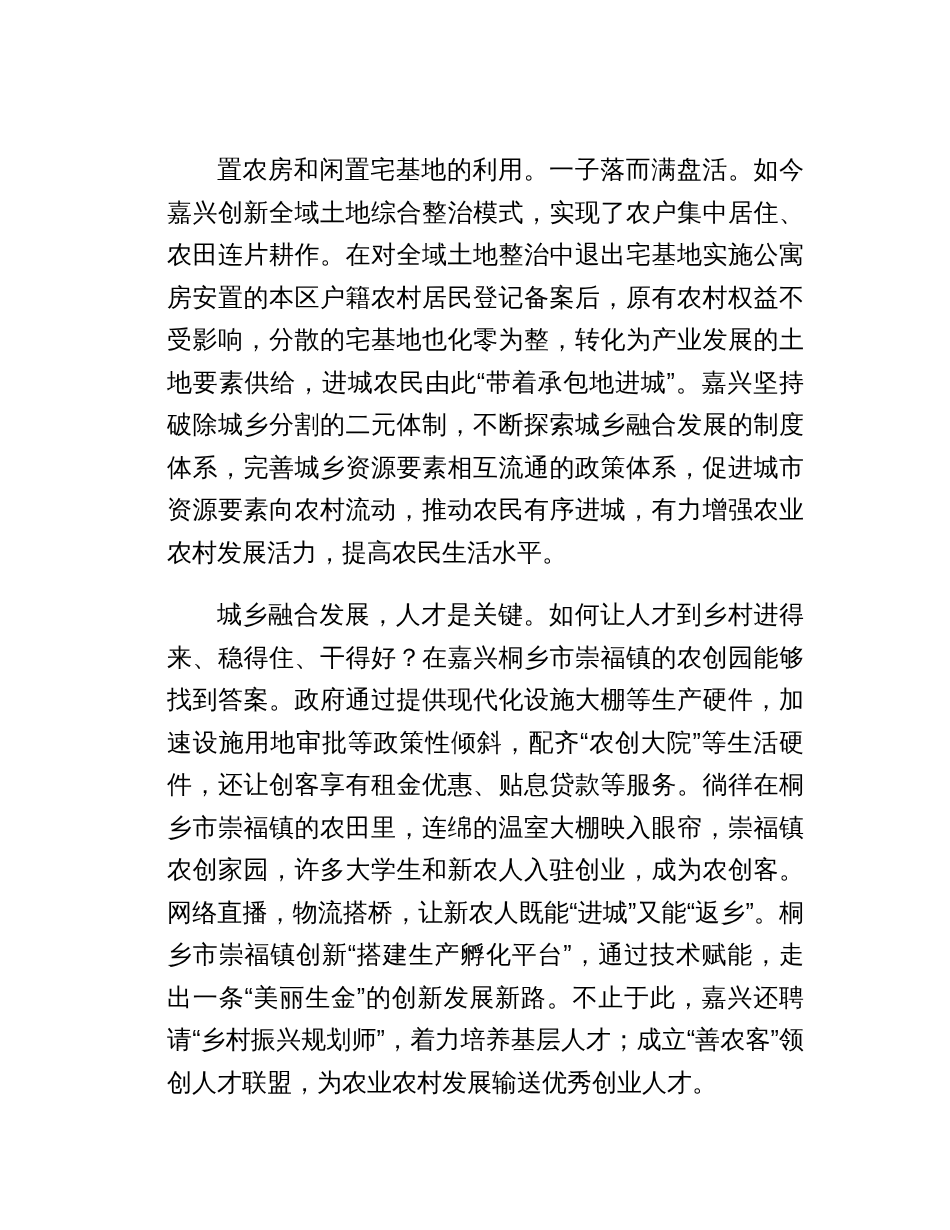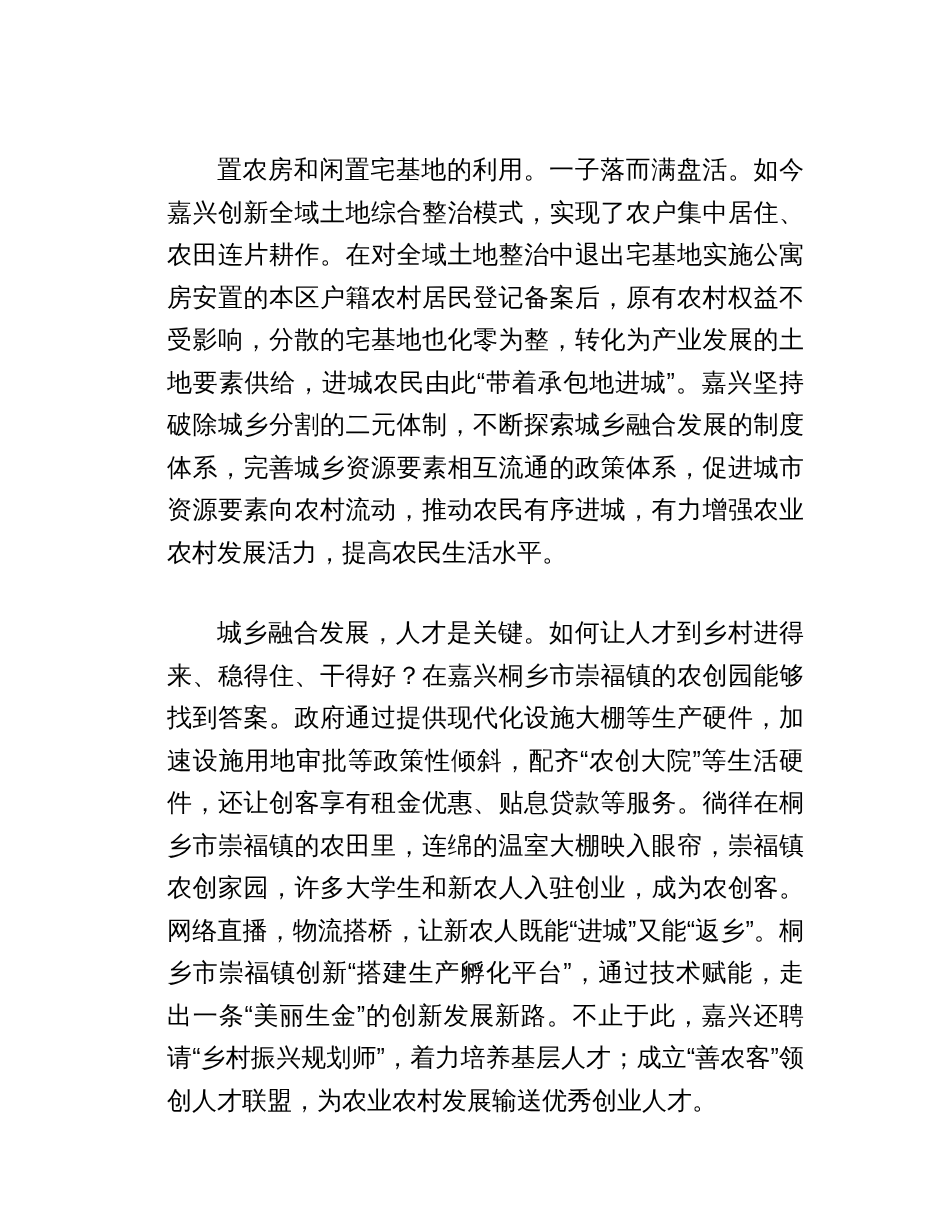--- a/index.html
+++ b/index.html
@@ -41,21 +41,20 @@
     text-align: justify;
     text-justify: inter-ideograph;
     text-indent: 2em;          
     letter-spacing: 0;
     word-break: normal;
     overflow-wrap: break-word;
     font-weight: 400;
   }
 
   .para + .para {
-    margin-top: 18px;          
   }
 </style>
 </head>
 <body>
 
 <div class="page">
   <div class="text-block">
     <p class="para">置农房和闲置宅基地的利用。一子落而满盘活。如今嘉兴创新全域土地综合整治模式，实现了农户集中居住、农田连片耕作。在对全域土地整治中退出宅基地实施公寓房安置的本区户籍农村居民登记备案后，原有农村权益不受影响，分散的宅基地也化零为整，转化为产业发展的土地要素供给，进城农民由此“带着承包地进城”。嘉兴坚持破除城乡分割的二元体制，不断探索城乡融合发展的制度体系，完善城乡资源要素相互流通的政策体系，促进城市资源要素向农村流动，推动农民有序进城，有力增强农业农村发展活力，提高农民生活水平。</p>
     <p class="para">城乡融合发展，人才是关键。如何让人才到乡村进得来、稳得住、干得好？在嘉兴桐乡市崇福镇的农创园能够找到答案。政府通过提供现代化设施大棚等生产硬件，加速设施用地审批等政策性倾斜，配齐“农创大院”等生活硬件，还让创客享有租金优惠、贴息贷款等服务。徜徉在桐乡市崇福镇的农田里，连绵的温室大棚映入眼帘，崇福镇农创家园，许多大学生和新农人入驻创业，成为农创客。网络直播，物流搭桥，让新农人既能“进城”又能“返乡”。桐乡市崇福镇创新“搭建生产孵化平台”，通过技术赋能，走出一条“美丽生金”的创新发展新路。不止于此，嘉兴还聘请“乡村振兴规划师”，着力培养基层人才；成立“善农客”领创人才联盟，为农业农村发展输送优秀创业人才。</p>
   </div>

